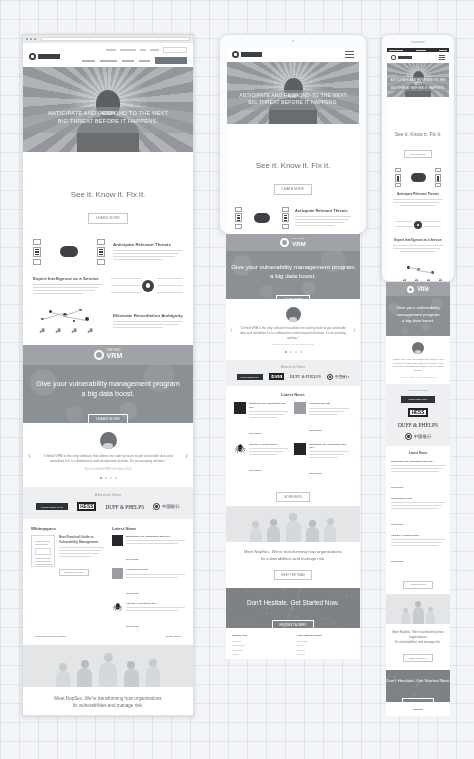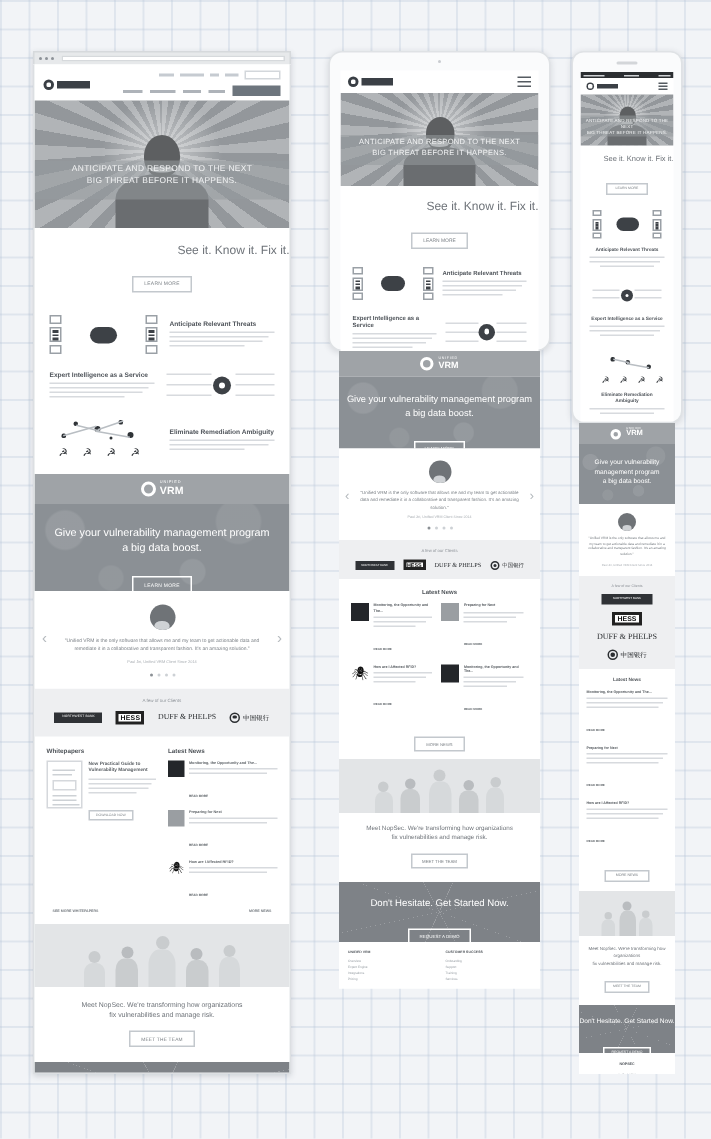--- a/index.html
+++ b/index.html
@@ -41,21 +41,21 @@
   .hero-person { position:absolute; left:50%; transform:translateX(-50%); bottom:0; }
   .head { background:#5d5f61; border-radius:50% 50% 45% 45%; margin:0 auto; position:relative; }
   .head:after{ content:""; position:absolute; left:18%; bottom:10%; width:64%; height:16%;
      background:#d8d9da; border-radius:50%; }
   .shoulders { background:#6a6d70; border-radius:46% 46% 0 0; margin:0 auto; }
   .hero-overlay { position:absolute; left:0; right:0; background:rgba(150,154,158,.55); }
   .hero-title { position:absolute; left:0; right:0; text-align:center; color:#f2f3f4;
      letter-spacing:.04em; line-height:1.38; font-weight:400; }
 
   
-  .tagline { text-align:right; color:#6d7278; font-weight:400; }
+  .tagline { text-align:center; color:#6d7278; font-weight:400;margin-top:28px; }
   .btn-outline { display:inline-block; border:1px solid #c3c8cd; color:#7b8086; background:#fff;
      text-align:center; }
   .btn-solidlight { display:inline-block; border:1px solid #fff; color:#fff; background:transparent;
      text-align:center; }
 
   
   .feat-title { color:#51565c; font-weight:700; }
   .tline { background:#d7dade; height:1px; margin-bottom:2px; }
   .tline.s2{ width:88%; } .tline.s3{ width:72%; } .tline.s4{ width:94%; }
 

